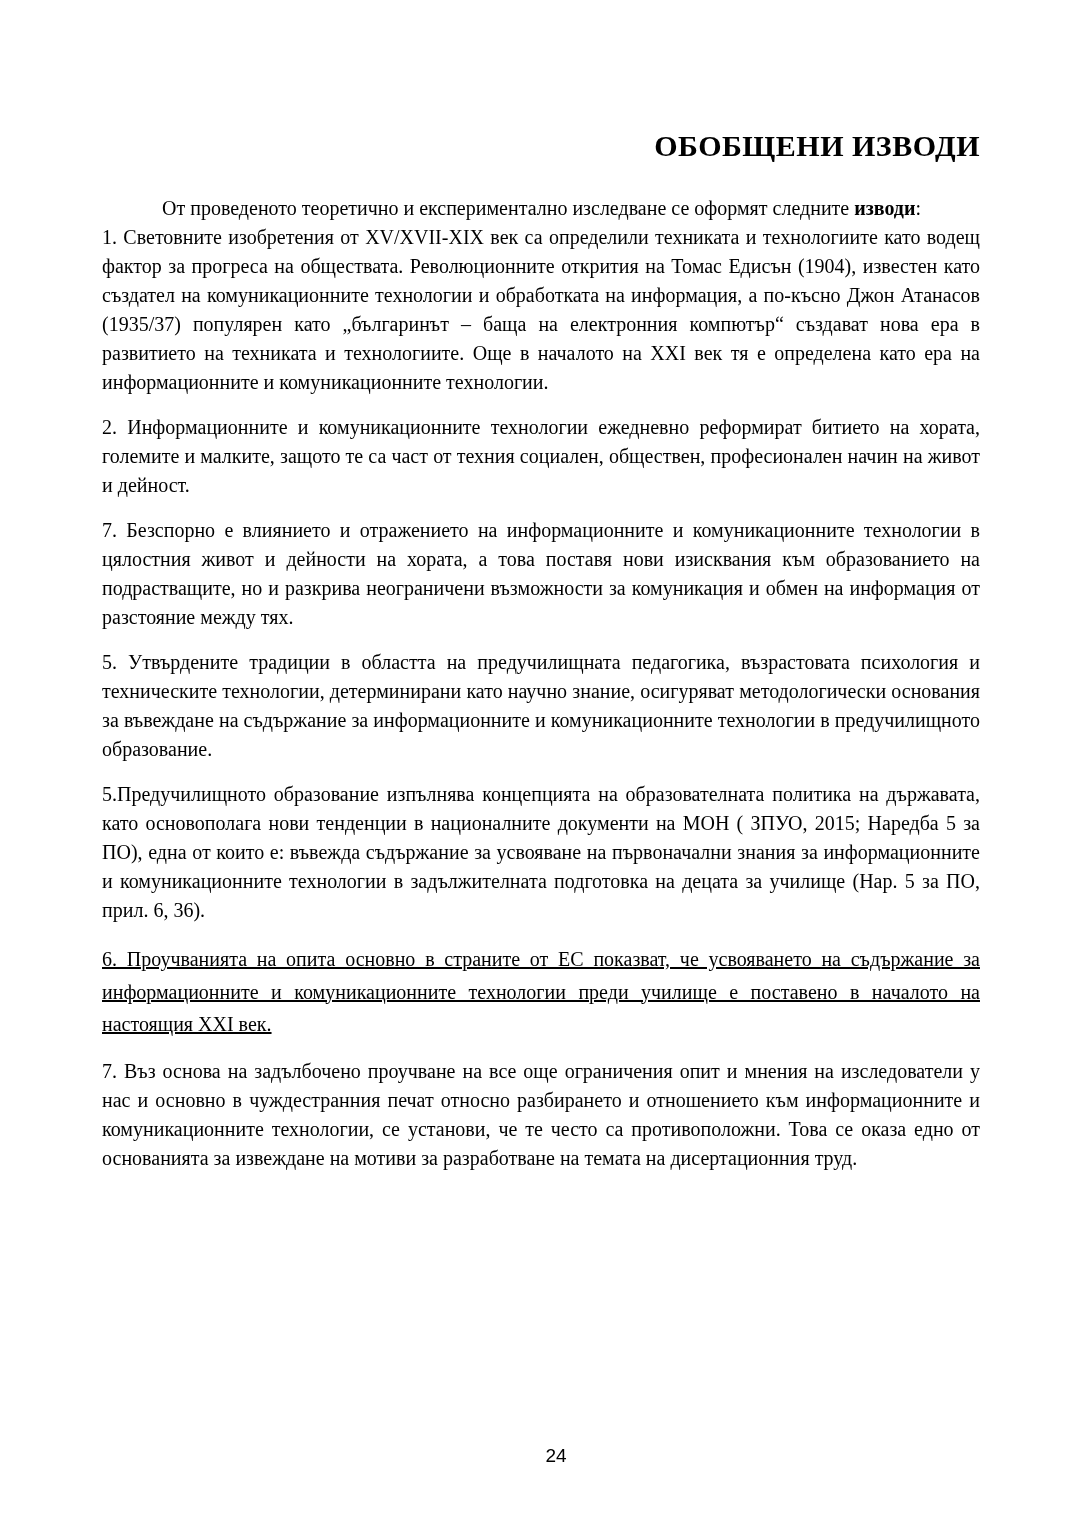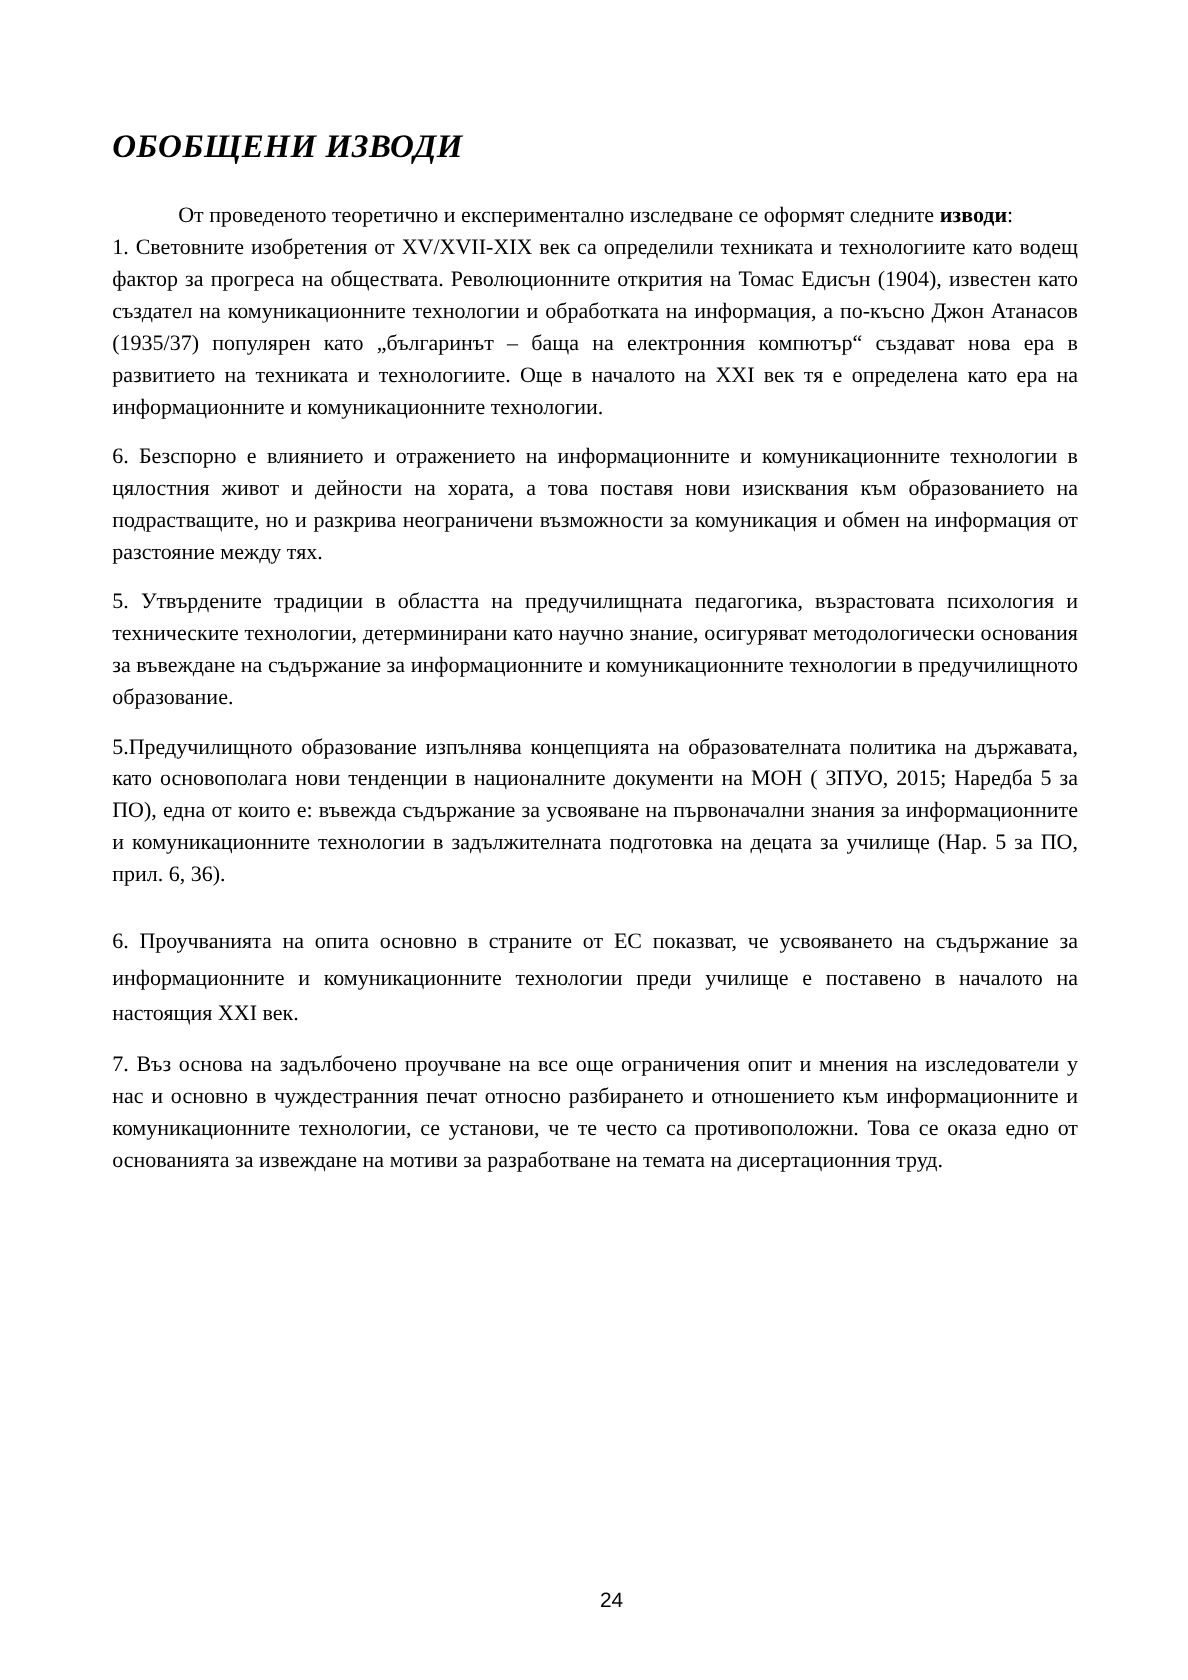--- a/index.html
+++ b/index.html
@@ -16,43 +16,43 @@
     font-family: "Liberation Serif", serif;
     overflow: hidden;
   }
   .content {
     position: absolute;
     left: 102px;
     top: 116px;
     width: 878px;
   }
   .doc-title {
-    margin: 0 0 30px 0;
-    text-align: left;
+    margin: 12px 0 30px 0;
+    text-align: right;
     font-size: 30px;
     font-weight: bold;
     line-height: 36px;
     letter-spacing: 0.5px;
-    font-style: italic;
   }
   p.body-text {
     margin: 0;
     font-size: 20px;
     line-height: 29px;
     text-align: justify;
   }
   p.intro {
     text-indent: 60px;
   }
   p.conclusion {
     margin-top: 16px;
   }
   p.conclusion.loose {
     line-height: 32.5px;
-    margin-top: 30px;
+    margin-top: 18px;
+    text-decoration: underline;
   }
   .emph {
     font-weight: bold;
   }
   .page-footer {
     position: absolute;
     left: 0;
     top: 1441px;
     width: 100%;
     text-align: center;
@@ -67,22 +67,23 @@
 
 <div class="page">
   <div class="content">
 
     <h1 class="doc-title">ОБОБЩЕНИ ИЗВОДИ</h1>
 
     <p class="body-text intro"><span>От проведеното теоретично и експериментално изследване се оформят следните </span><span class="emph">изводи</span><span>:</span></p>
 
     <p class="body-text conclusion" style="margin-top:0">1. Световните изобретения от XV/XVII-XIX век са определили техниката и технологиите като водещ фактор за прогреса на обществата. Революционните открития на Томас Едисън (1904), известен като създател на комуникационните технологии и обработката на информация, а по-късно Джон Атанасов (1935/37) популярен като „българинът – баща на електронния компютър“ създават нова ера в развитието на техниката и технологиите. Още в началото на XXI век тя е определена като ера на информационните и комуникационните технологии.</p>
 
+    <p class="body-text conclusion">2. Информационните и комуникационните технологии ежедневно реформират битието на хората, големите и малките, защото те са част от техния социален, обществен, професионален начин на живот и дейност.</p>
 
-    <p class="body-text conclusion">6. Безспорно е влиянието и отражението на информационните и комуникационните технологии в цялостния живот и дейности на хората, а това поставя нови изисквания към образованието на подрастващите, но и разкрива неограничени възможности за комуникация и обмен на информация от разстояние между тях.</p>
+    <p class="body-text conclusion">7. Безспорно е влиянието и отражението на информационните и комуникационните технологии в цялостния живот и дейности на хората, а това поставя нови изисквания към образованието на подрастващите, но и разкрива неограничени възможности за комуникация и обмен на информация от разстояние между тях.</p>
 
     <p class="body-text conclusion">5. Утвърдените традиции в областта на предучилищната педагогика, възрастовата психология и техническите технологии, детерминирани като научно знание, осигуряват методологически основания за въвеждане на съдържание за информационните и комуникационните технологии в предучилищното образование.</p>
 
     <p class="body-text conclusion">5.Предучилищното образование изпълнява концепцията на  образователната политика на държавата, като основополага нови тенденции в националните документи на МОН ( ЗПУО, 2015; Наредба 5 за ПО), една от които е: въвежда съдържание за усвояване на първоначални знания за информационните и комуникационните технологии в задължителната подготовка на децата за училище (Нар. 5 за ПО, прил. 6, 36).</p>
 
     <p class="body-text conclusion loose">6. Проучванията на опита основно в страните от ЕС показват, че  усвояването на съдържание за информационните и комуникационните технологии преди училище е поставено в началото на настоящия XXI век.</p>
 
     <p class="body-text conclusion">7. Въз основа на задълбочено проучване на все още ограничения опит и мнения на изследователи у нас и основно в чуждестранния  печат относно разбирането и отношението към информационните и комуникационните технологии, се установи, че те често са противоположни. Това се оказа едно от основанията за извеждане на мотиви за разработване на темата на дисертационния труд.</p>
 
   </div>

